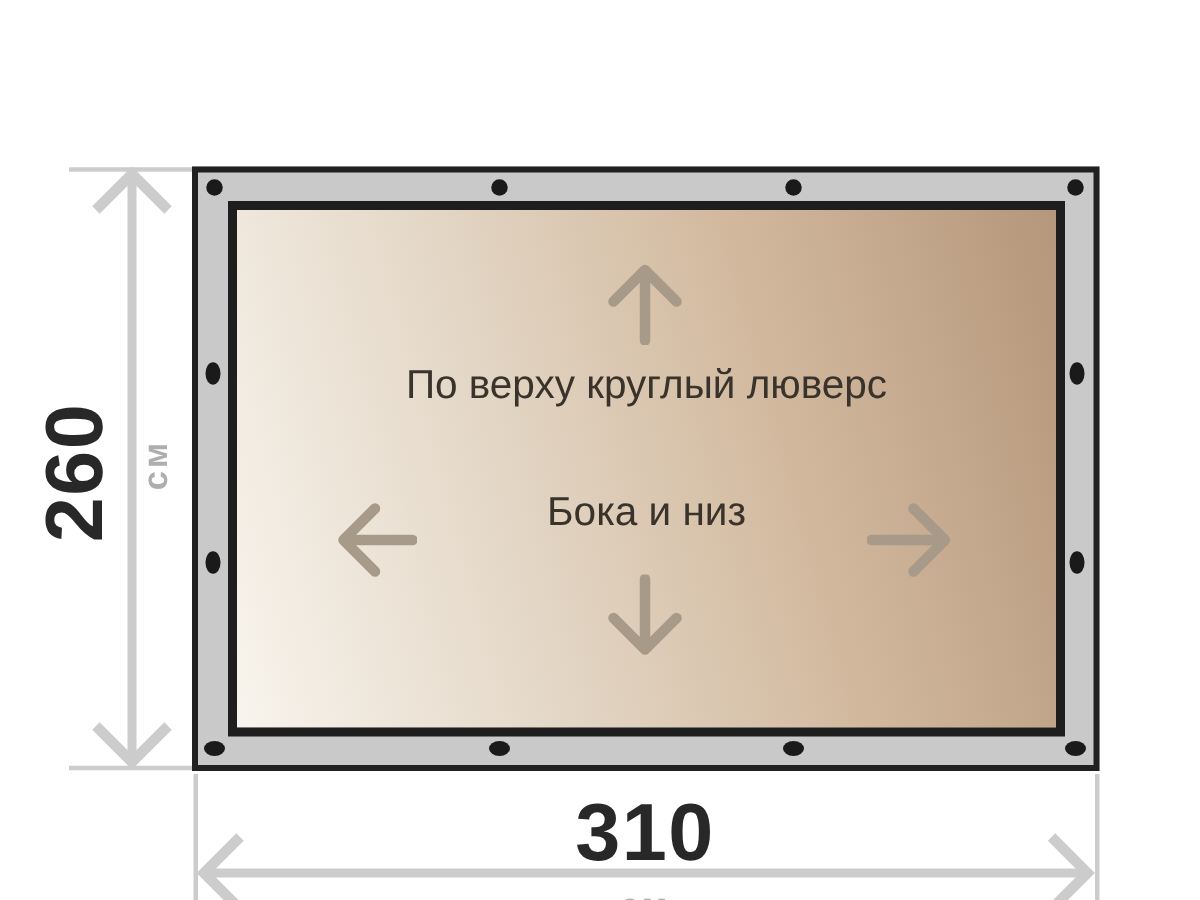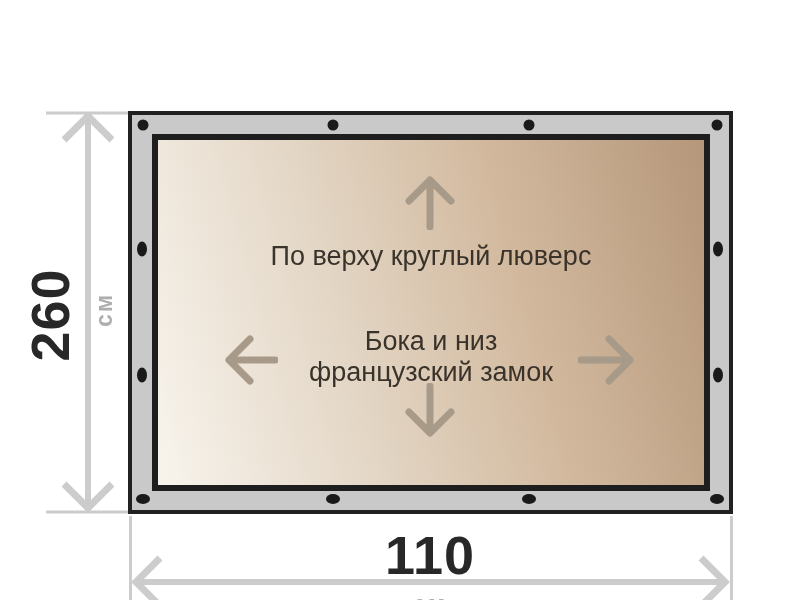--- a/index.html
+++ b/index.html
@@ -113,21 +113,20 @@
   <svg class="dir-arrow" style="left:578px;top:293px;" width="56" height="50" viewBox="0 0 56 50">
     <g stroke="#a79a88" stroke-width="7" fill="none" stroke-linecap="round" stroke-linejoin="round">
       <path d="M3 25 H49"></path>
         <path d="M31 4 L52 25 L31 46"></path>
     </g>
   </svg>
 
   <div class="fab-text fab-text-top">По верху круглый люверс</div>
   <div class="fab-text fab-text-mid">
     <div>Бока и низ</div>
-    <div>французский замок</div>
   </div>
 
   <div class="dim-label dim-num rot" style="left:50px;top:273px;">260</div>
   <div class="dim-label dim-unit rot" style="left:104px;top:268px;">см</div>
-  <div class="dim-label dim-num" style="left:430px;top:513px;">110</div>
+  <div class="dim-label dim-num" style="left:430px;top:513px;">310</div>
   <div class="dim-label dim-unit" style="left:430px;top:562px;">см</div>
 
 </div>
 
 </body></html>

